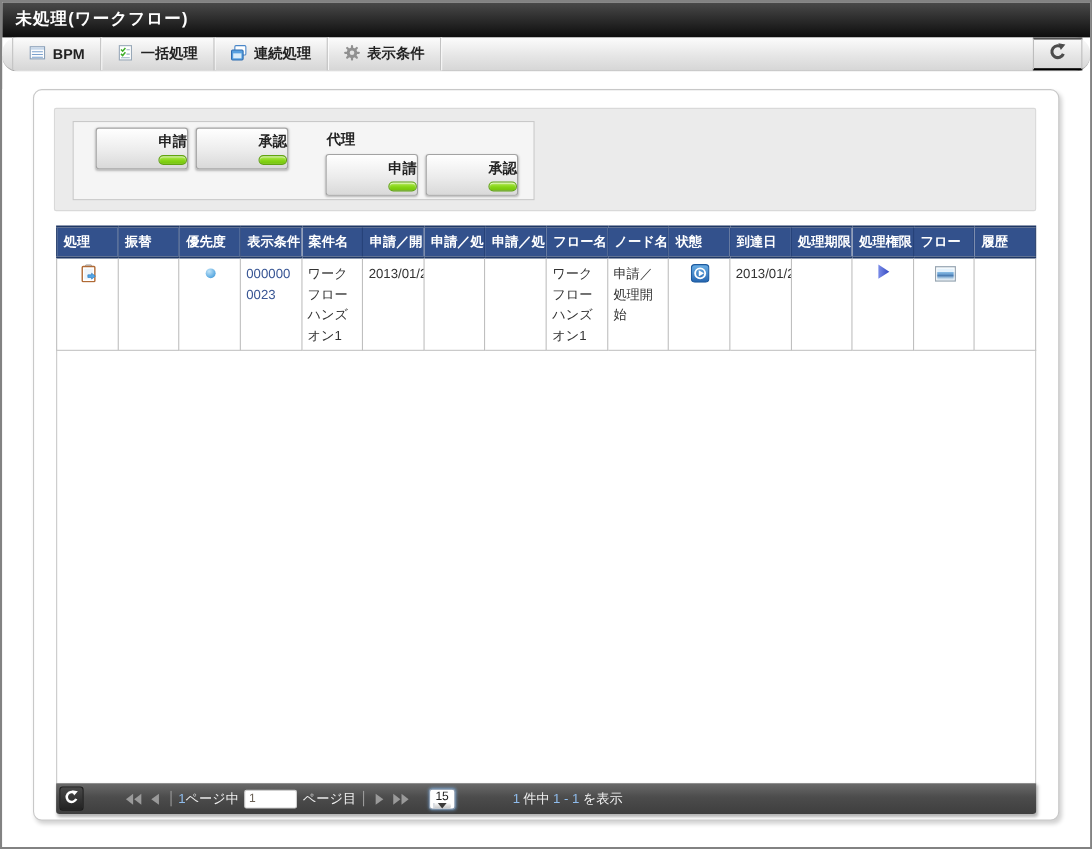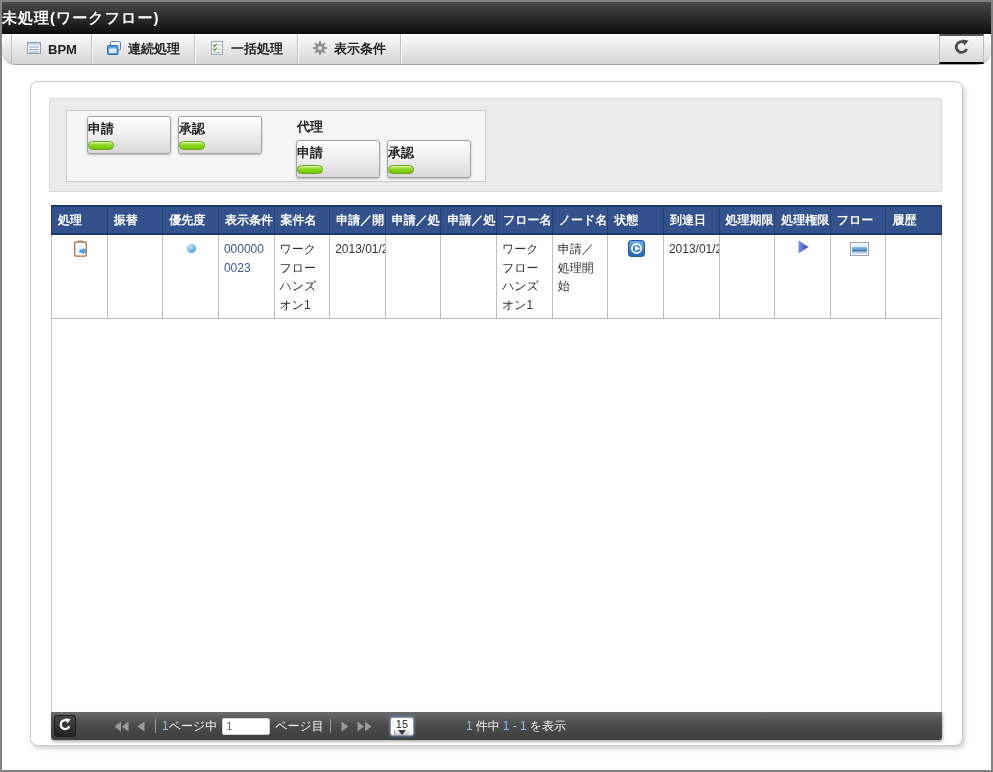--- a/index.html
+++ b/index.html
@@ -15,20 +15,21 @@
     overflow: hidden;
     position: relative;
   }
   
   .titlebar {
     height: 32px;
     background: linear-gradient(#4a4a4a, #2e2e2e 45%, #0d0d0d);
     color: #fff;
     font-size: 15px; font-weight: bold;
     line-height: 32px;
+    padding-left: 12px;
     letter-spacing: 1px;
   }
   
   .toolbar {
     height: 31px;
     background: linear-gradient(#fcfcfc, #e6e6e6 55%, #d6d6d6);
     border-bottom: 1px solid #a6a6a6;
     display: flex; align-items: stretch; border-radius: 14px;
   }
   .toolbar-group { display:flex; margin-left: 9px; border-left: 1px solid #c2c2c2; }
@@ -82,21 +83,21 @@
   .fg-label { font-size: 13px; font-weight: bold; color: #222; margin: 2px 0 4px 1px; }
   .fg-buttons { display: flex; gap: 7px; }
   .led-btn {
     width: 84px; height: 38px;
     border: 1px solid #a3a3a3;
     border-radius: 3px;
     background: linear-gradient(#ffffff, #ececec 55%, #d9d9d9);
     box-shadow: 0 1px 2px rgba(0,0,0,.25);
     cursor: pointer;
     font-family: inherit;
-    display: flex; flex-direction: column; align-items: flex-start;
+    display: flex; flex-direction: column; align-items: flex-end;
     padding-top: 3px;
   }
   .led-btn .lbl { font-size: 13px; font-weight: bold; color: #222; }
   .led {
     margin-top: 3px;
     width: 26px; height: 9px;
     border-radius: 5px;
     background: linear-gradient(#b5ec55, #84d414 60%, #76c40e);
     border: 1px solid #61a410;
     box-shadow: inset 0 1px 1px rgba(255,255,255,.7);
@@ -227,39 +228,39 @@
               <line x1="3" y1="7" x2="13" y2="7" stroke="#7aa0cc"></line>
               <line x1="3" y1="9.5" x2="13" y2="9.5" stroke="#7aa0cc"></line>
               <line x1="3" y1="12" x2="13" y2="12" stroke="#7aa0cc"></line>
             </svg>
         </span>
         <span>BPM</span>
       </button>
       <button class="tb-btn">
         <span>
           <svg width="16" height="16" viewBox="0 0 16 16">
-              <rect x="4.5" y="1.5" width="10" height="8.5" rx="1" fill="#fff" stroke="#4a86c8"></rect>
-              <rect x="1.5" y="5.5" width="10.5" height="9" rx="1" fill="#57a0e0" stroke="#2e6cb0"></rect>
-              <rect x="3" y="8.5" width="7.5" height="4.5" fill="#d8ecfa"></rect>
-            </svg>
-        </span>
-        <span>連続処理</span>
-      </button>
-      <button class="tb-btn">
-        <span>
-          <svg width="16" height="16" viewBox="0 0 16 16">
               <rect x="2.5" y="1.5" width="11" height="13" fill="#fff" stroke="#98a8b8"></rect>
               <path d="M4 5 l1.5 1.5 L8 3.6" stroke="#3fae29" fill="none" stroke-width="1.4"></path>
               <line x1="9" y1="5.2" x2="12" y2="5.2" stroke="#9ab0c4"></line>
               <path d="M4 9 l1.5 1.5 L8 7.6" stroke="#3fae29" fill="none" stroke-width="1.4"></path>
               <line x1="9" y1="9.2" x2="12" y2="9.2" stroke="#9ab0c4"></line>
               <line x1="4" y1="12.5" x2="12" y2="12.5" stroke="#9ab0c4"></line>
             </svg>
         </span>
         <span>一括処理</span>
+      </button>
+      <button class="tb-btn">
+        <span>
+          <svg width="16" height="16" viewBox="0 0 16 16">
+              <rect x="4.5" y="1.5" width="10" height="8.5" rx="1" fill="#fff" stroke="#4a86c8"></rect>
+              <rect x="1.5" y="5.5" width="10.5" height="9" rx="1" fill="#57a0e0" stroke="#2e6cb0"></rect>
+              <rect x="3" y="8.5" width="7.5" height="4.5" fill="#d8ecfa"></rect>
+            </svg>
+        </span>
+        <span>連続処理</span>
       </button>
       <button class="tb-btn">
         <span>
           <svg width="16" height="16" viewBox="0 0 16 16">
               <g fill="#909090">
                 <rect x="7" y="0.8" width="2" height="14.4" rx="1"></rect>
                 <rect x="7" y="0.8" width="2" height="14.4" rx="1" transform="rotate(45 8 8)"></rect>
                 <rect x="7" y="0.8" width="2" height="14.4" rx="1" transform="rotate(90 8 8)"></rect>
                 <rect x="7" y="0.8" width="2" height="14.4" rx="1" transform="rotate(135 8 8)"></rect>
                 <circle cx="8" cy="8" r="4.8"></circle>

